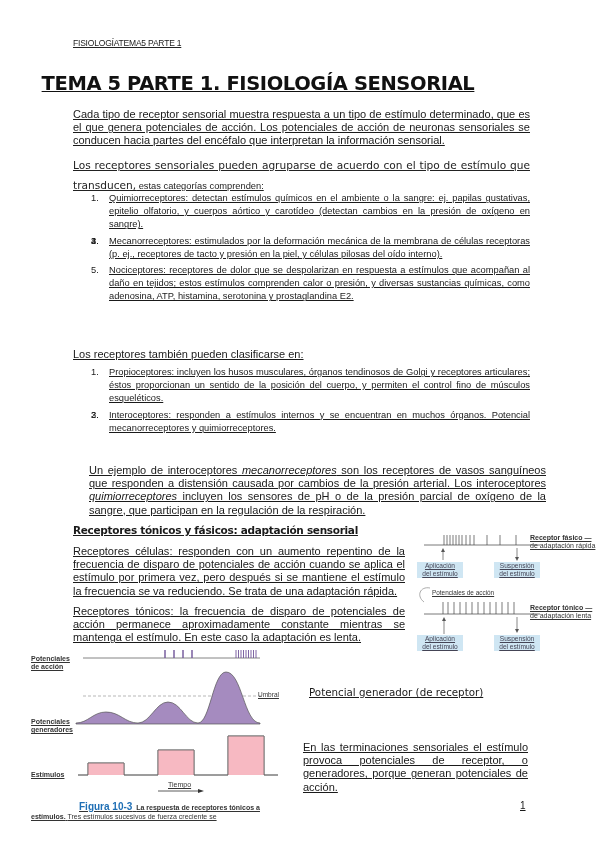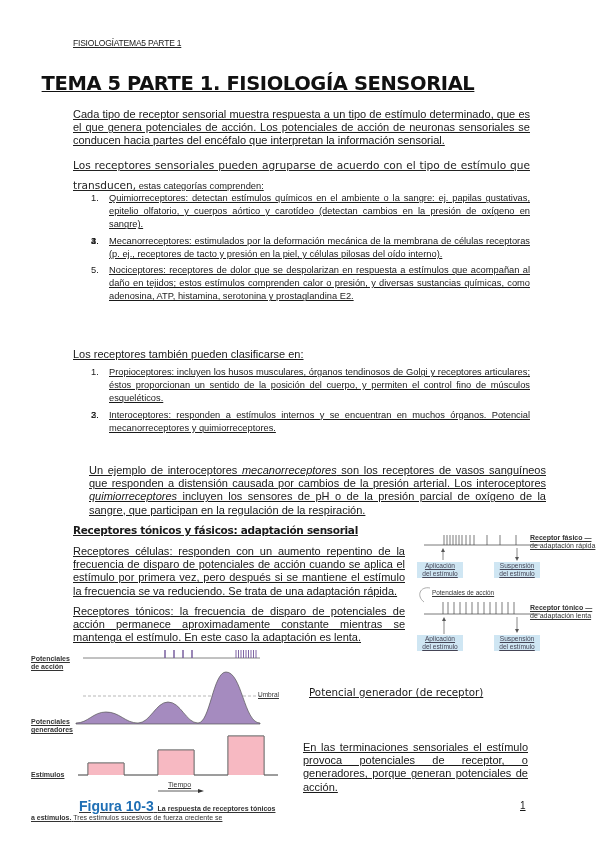--- a/index.html
+++ b/index.html
@@ -14,21 +14,21 @@
   li { position:relative; padding-left:36px; font-size:9.3px; line-height:13.2px; text-align:justify; margin-bottom:3px; }
   li .num { position:absolute; left:18px; top:0; }
   .sec-head { font-family:"DejaVu Sans", sans-serif; font-weight:bold; font-size:10.5px; letter-spacing:-0.3px; }
   .u { text-decoration:underline; }
   .ital { font-style:italic; }
   .gen-head { font-family:"DejaVu Sans", sans-serif; font-size:10.3px; }
   .pagenum { font-size:10px; }
   .fig-label { font-size:7px; color:#333; line-height:8px; }
   .fig-box { background:#cfe6f3; font-size:6.6px; line-height:8px; color:#445; text-align:center; }
   .caption { font-size:7px; line-height:9px; color:#333; }
-  .caption b.fig { color:#1f6fb5; font-size:14px;padding-left:48px; }
+  .caption b.fig { color:#1f6fb5; font-size:10px;padding-left:48px; }
 </style>
 </head>
 <body>
 
 <div class="abs header">FISIOLOGÍATEMA5 PARTE 1</div>
 <div class="abs title">TEMA 5 PARTE 1. FISIOLOGÍA SENSORIAL</div>
 
 <div class="abs p" style="left:73px; top:108px; width:457px;">Cada tipo de receptor sensorial muestra respuesta a un tipo de estímulo determinado, que es el que genera potenciales de acción. Los potenciales de acción de neuronas sensoriales se conducen hacia partes del encéfalo que interpretan la información sensorial.</div>
 
 <div class="abs p-large" style="left:73px; top:155px; width:457px;">

